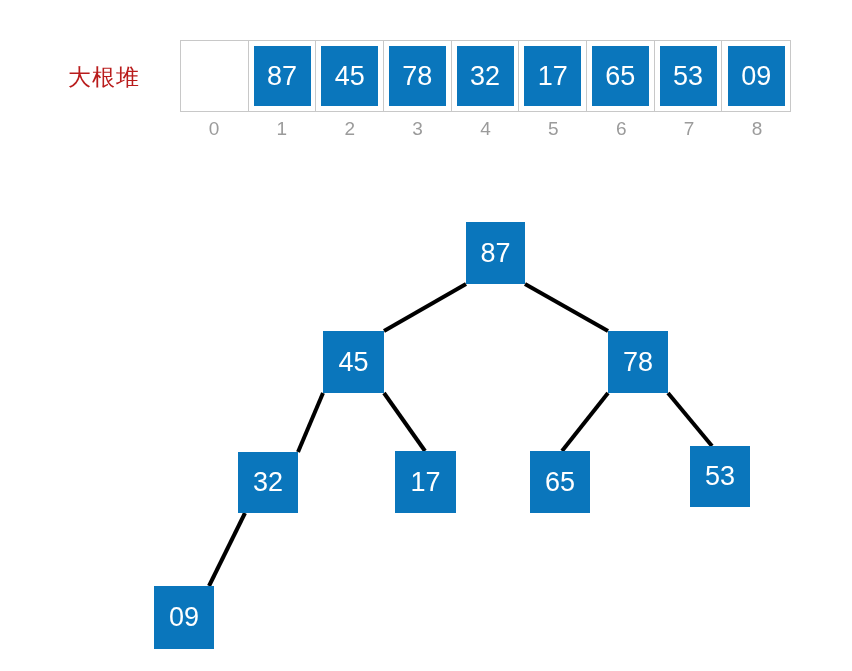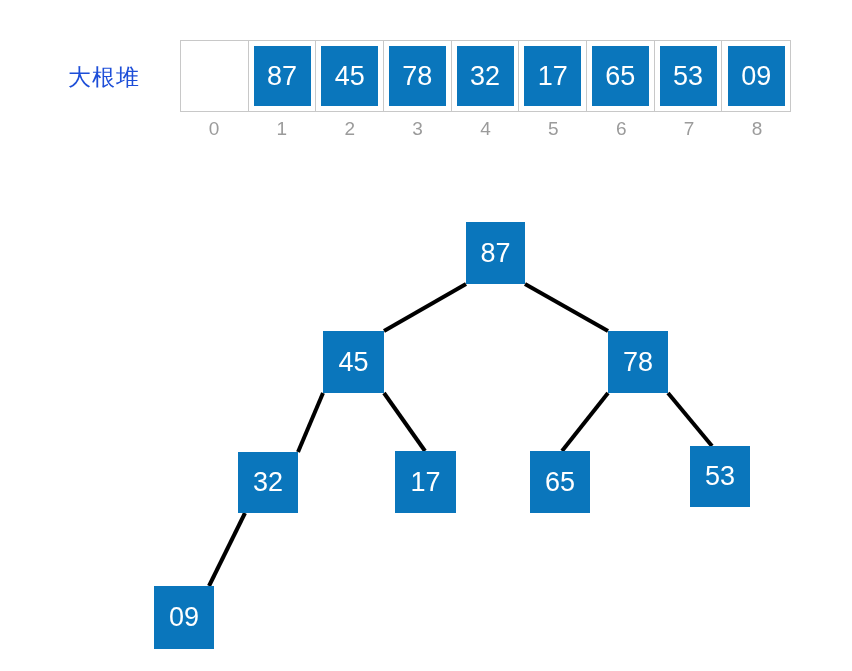--- a/index.html
+++ b/index.html
@@ -15,21 +15,21 @@
     font-family: "Liberation Sans", "DejaVu Sans", sans-serif;
   }
 
   
   #array-label {
     position: absolute;
     left: 68px;
     top: 62px;
     width: 110px;
     font-size: 23px;
-    color: #1d4ed8;
+    color: #b91c1c;
     letter-spacing: 1px;
     white-space: nowrap;
   }
 
   #array-row {
     position: absolute;
     left: 180px;
     top: 40px;
     width: 611px;
     height: 72px;

